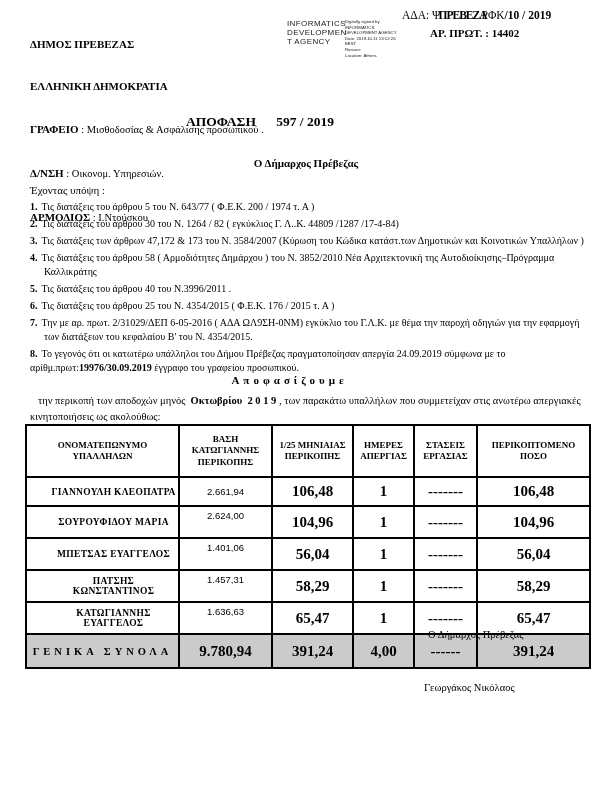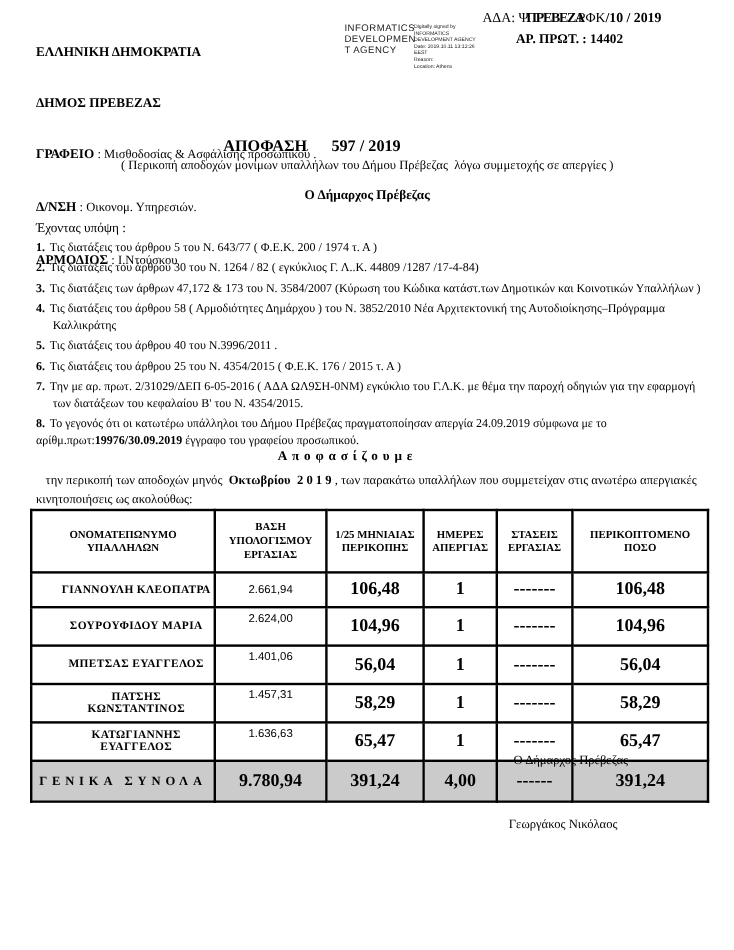--- a/index.html
+++ b/index.html
@@ -53,22 +53,22 @@
   
   .sign-title{left:428px;top:629px;font-size:10.5px;}
   .sign-name{left:424px;top:682px;font-size:10.5px;}
 </style>
 </head>
 <body>
 
 <div class="page">
 
   <div class="abs hdr-left">
+    <div class="b">ΔΗΜΟΣ ΠΡΕΒΕΖΑΣ</div>
     <div class="b">ΕΛΛΗΝΙΚΗ ΔΗΜΟΚΡΑΤΙΑ</div>
-    <div class="b">ΔΗΜΟΣ ΠΡΕΒΕΖΑΣ</div>
     <div><span class="b">ΓΡΑΦΕΙΟ</span><span class="v"> : Μισθοδοσίας &amp; Ασφάλισης προσωπικού .</span></div>
     <div><span class="b">Δ/ΝΣΗ</span><span class="v"> : Οικονομ. Υπηρεσιών.</span></div>
     <div><span class="b">ΑΡΜΟΔΙΟΣ</span><span class="v"> : Ι.Ντούσκου</span></div>
   </div>
 
   <div class="abs stamp">
     <div>INFORMATICS</div>
     <div>DEVELOPMEN</div>
     <div>T AGENCY</div>
   </div>
@@ -79,21 +79,20 @@
     <div>Date: 2019.10.11 13:12:26</div>
     <div>EEST</div>
     <div>Reason:</div>
     <div>Location: Athens</div>
   </div>
 
   <div class="abs ada"><span>ΑΔΑ: Ψ</span><span class="city">ΠΡΕΒΕΖΑ</span><span class="code">ΡΦΚ</span><span class="d"> /10 / 2019</span></div>
   <div class="abs prot">ΑΡ. ΠΡΩΤ. : 14402</div>
 
   <div class="abs title">ΑΠΟΦΑΣΗ      597 / 2019</div>
-  <div class="abs subtitle">( Περικοπή αποδοχών μονίμων υπαλλήλων του Δήμου Πρέβεζας  λόγω συμμετοχής σε απεργίες )</div>
   <div class="abs mayor-head">Ο Δήμαρχος Πρέβεζας</div>
 
   <div class="abs having">Έχοντας υπόψη :</div>
   <div class="abs list">
     <div class="item"><span class="n">1.</span><span>Τις διατάξεις του άρθρου 5 του Ν. 643/77 ( Φ.Ε.Κ. 200 / 1974 τ. Α )</span></div>
     <div class="item"><span class="n">2.</span><span>Τις διατάξεις του άρθρου 30 του Ν. 1264 / 82 ( εγκύκλιος Γ. Λ..Κ. 44809 /1287 /17-4-84)</span></div>
     <div class="item"><span class="n">3.</span><span>Τις διατάξεις των άρθρων 47,172 &amp; 173 του Ν. 3584/2007 (Κύρωση του Κώδικα κατάστ.των Δημοτικών και Κοινοτικών Υπαλλήλων )</span></div>
     <div class="item"><span class="n">4.</span><span>Τις διατάξεις του άρθρου 58 ( Αρμοδιότητες Δημάρχου ) του Ν. 3852/2010  Νέα Αρχιτεκτονική της Αυτοδιοίκησης–Πρόγραμμα Καλλικράτης</span></div>
     <div class="item"><span class="n">5.</span><span>Τις διατάξεις του άρθρου 40 του Ν.3996/2011 .</span></div>
     <div class="item"><span class="n">6.</span><span>Τις διατάξεις του άρθρου 25 του Ν. 4354/2015 ( Φ.Ε.Κ. 176 / 2015 τ. Α )</span></div>
@@ -110,21 +109,21 @@
         <col style="width:153px">
           <col style="width:93px">
           <col style="width:81px">
         <col style="width:61px">
           <col style="width:63px">
           <col style="width:113px">
       </colgroup>
       <thead>
         <tr>
           <th>ΟΝΟΜΑΤΕΠΩΝΥΜΟ ΥΠΑΛΛΗΛΩΝ</th>
-          <th>ΒΑΣΗ ΥΠΟΛΟΓΙΣΜΟΥ ΕΡΓΑΣΙΑΣ</th>
+          <th>ΒΑΣΗ ΚΑΤΩΓΙΑΝΝΗΣ ΠΕΡΙΚΟΠΗΣ</th>
           <th>1/25 ΜΗΝΙΑΙΑΣ ΠΕΡΙΚΟΠΗΣ</th>
           <th>ΗΜΕΡΕΣ ΑΠΕΡΓΙΑΣ</th>
           <th>ΣΤΑΣΕΙΣ ΕΡΓΑΣΙΑΣ</th>
           <th>ΠΕΡΙΚΟΠΤΟΜΕΝΟ ΠΟΣΟ</th>
         </tr>
       </thead>
       <tbody>
         <tr>
           <td class="name">ΓΙΑΝΝΟΥΛΗ ΚΛΕΟΠΑΤΡΑ</td>
           <td class="base mid">2.661,94</td>

